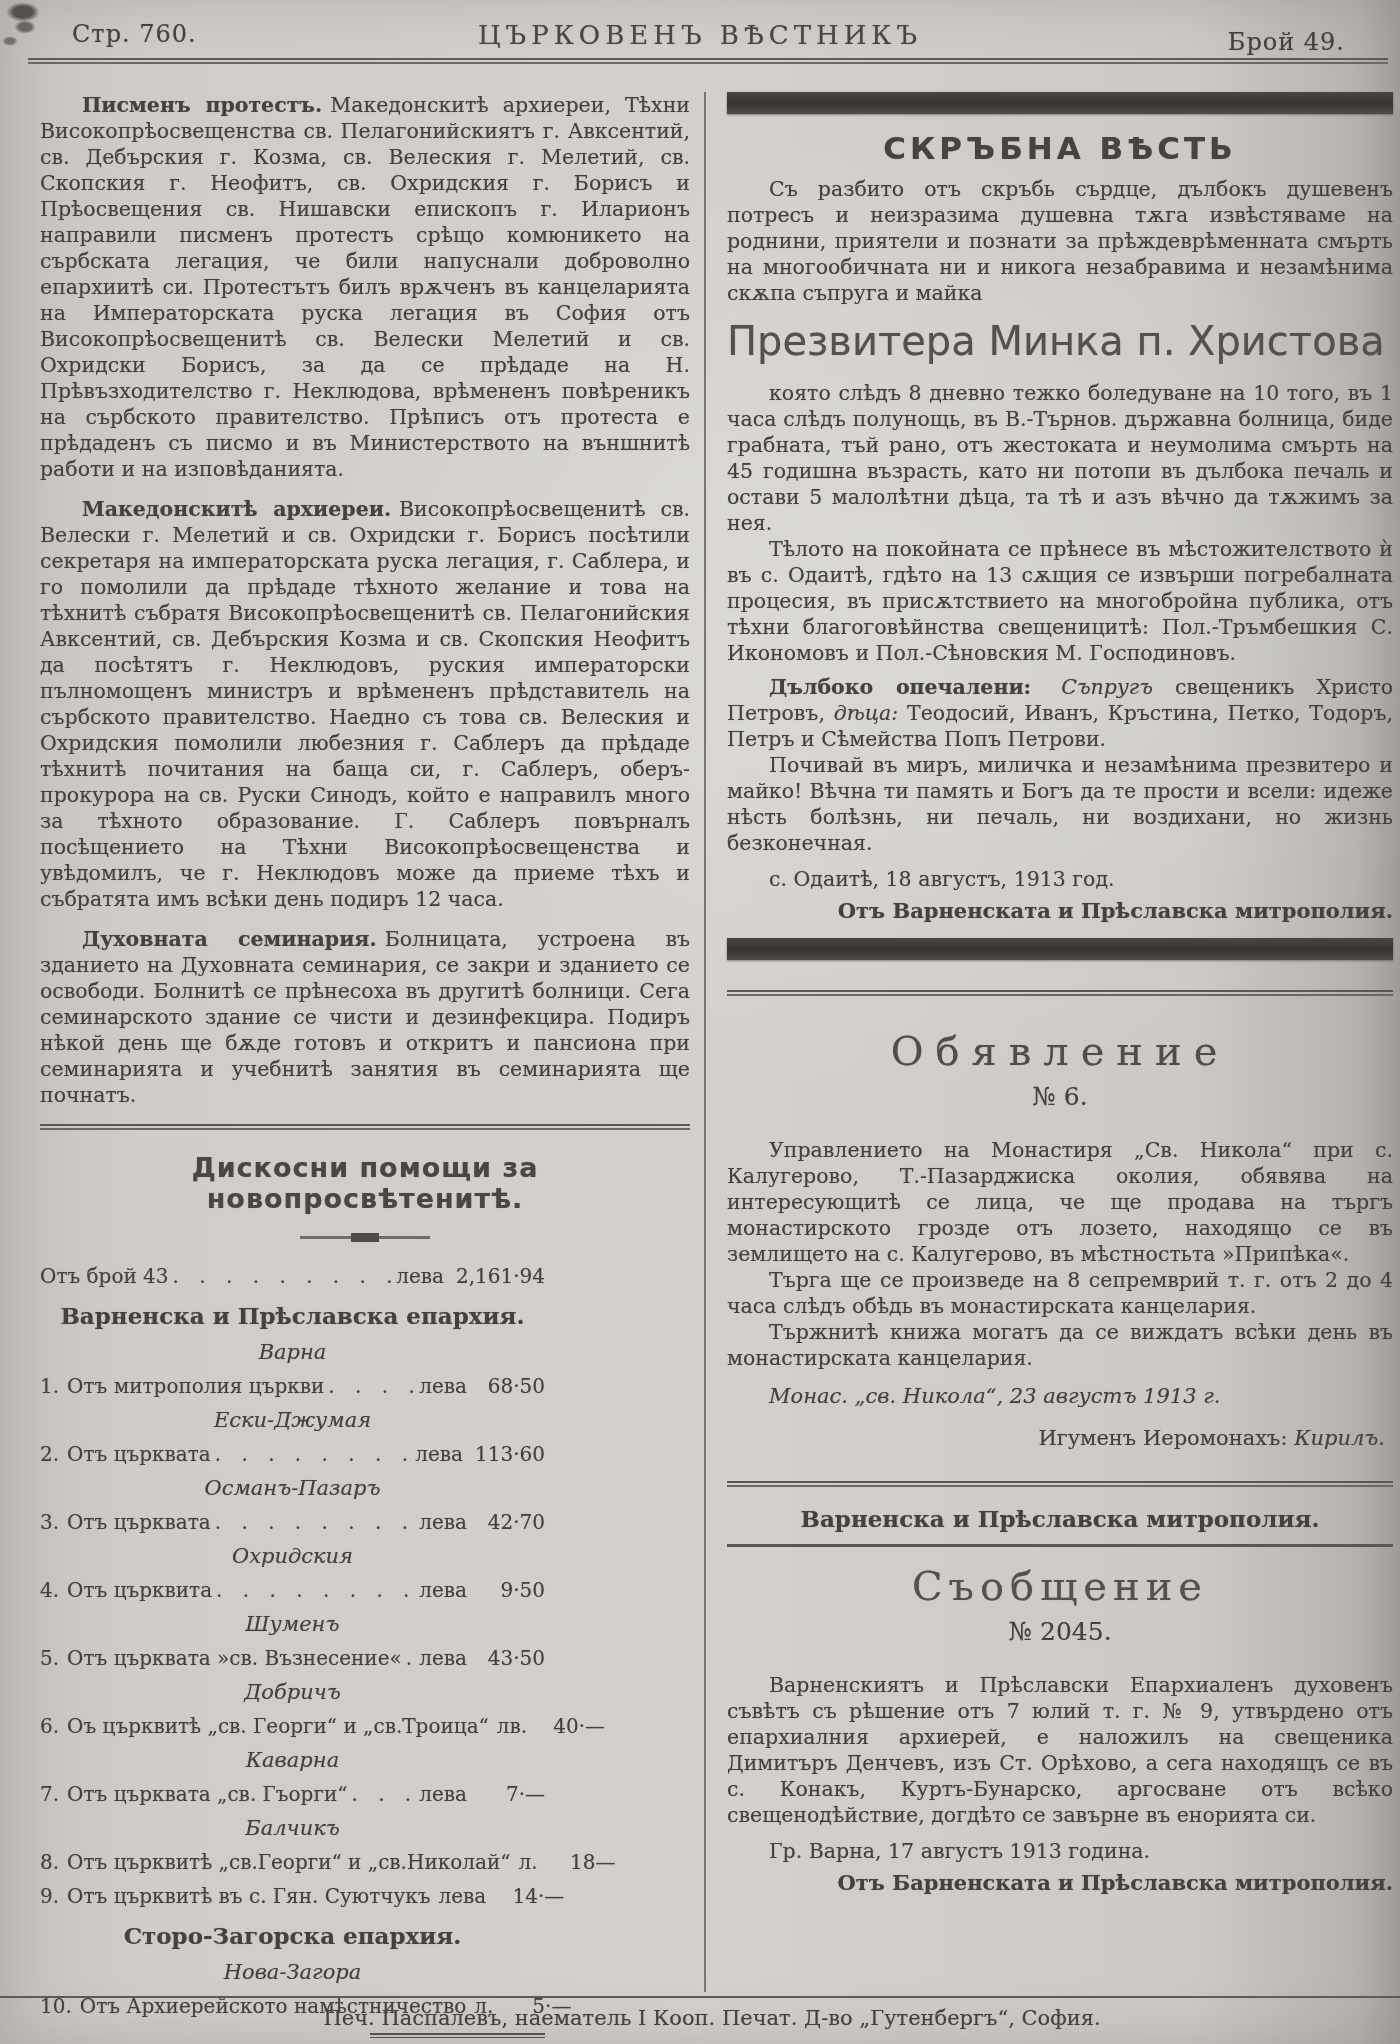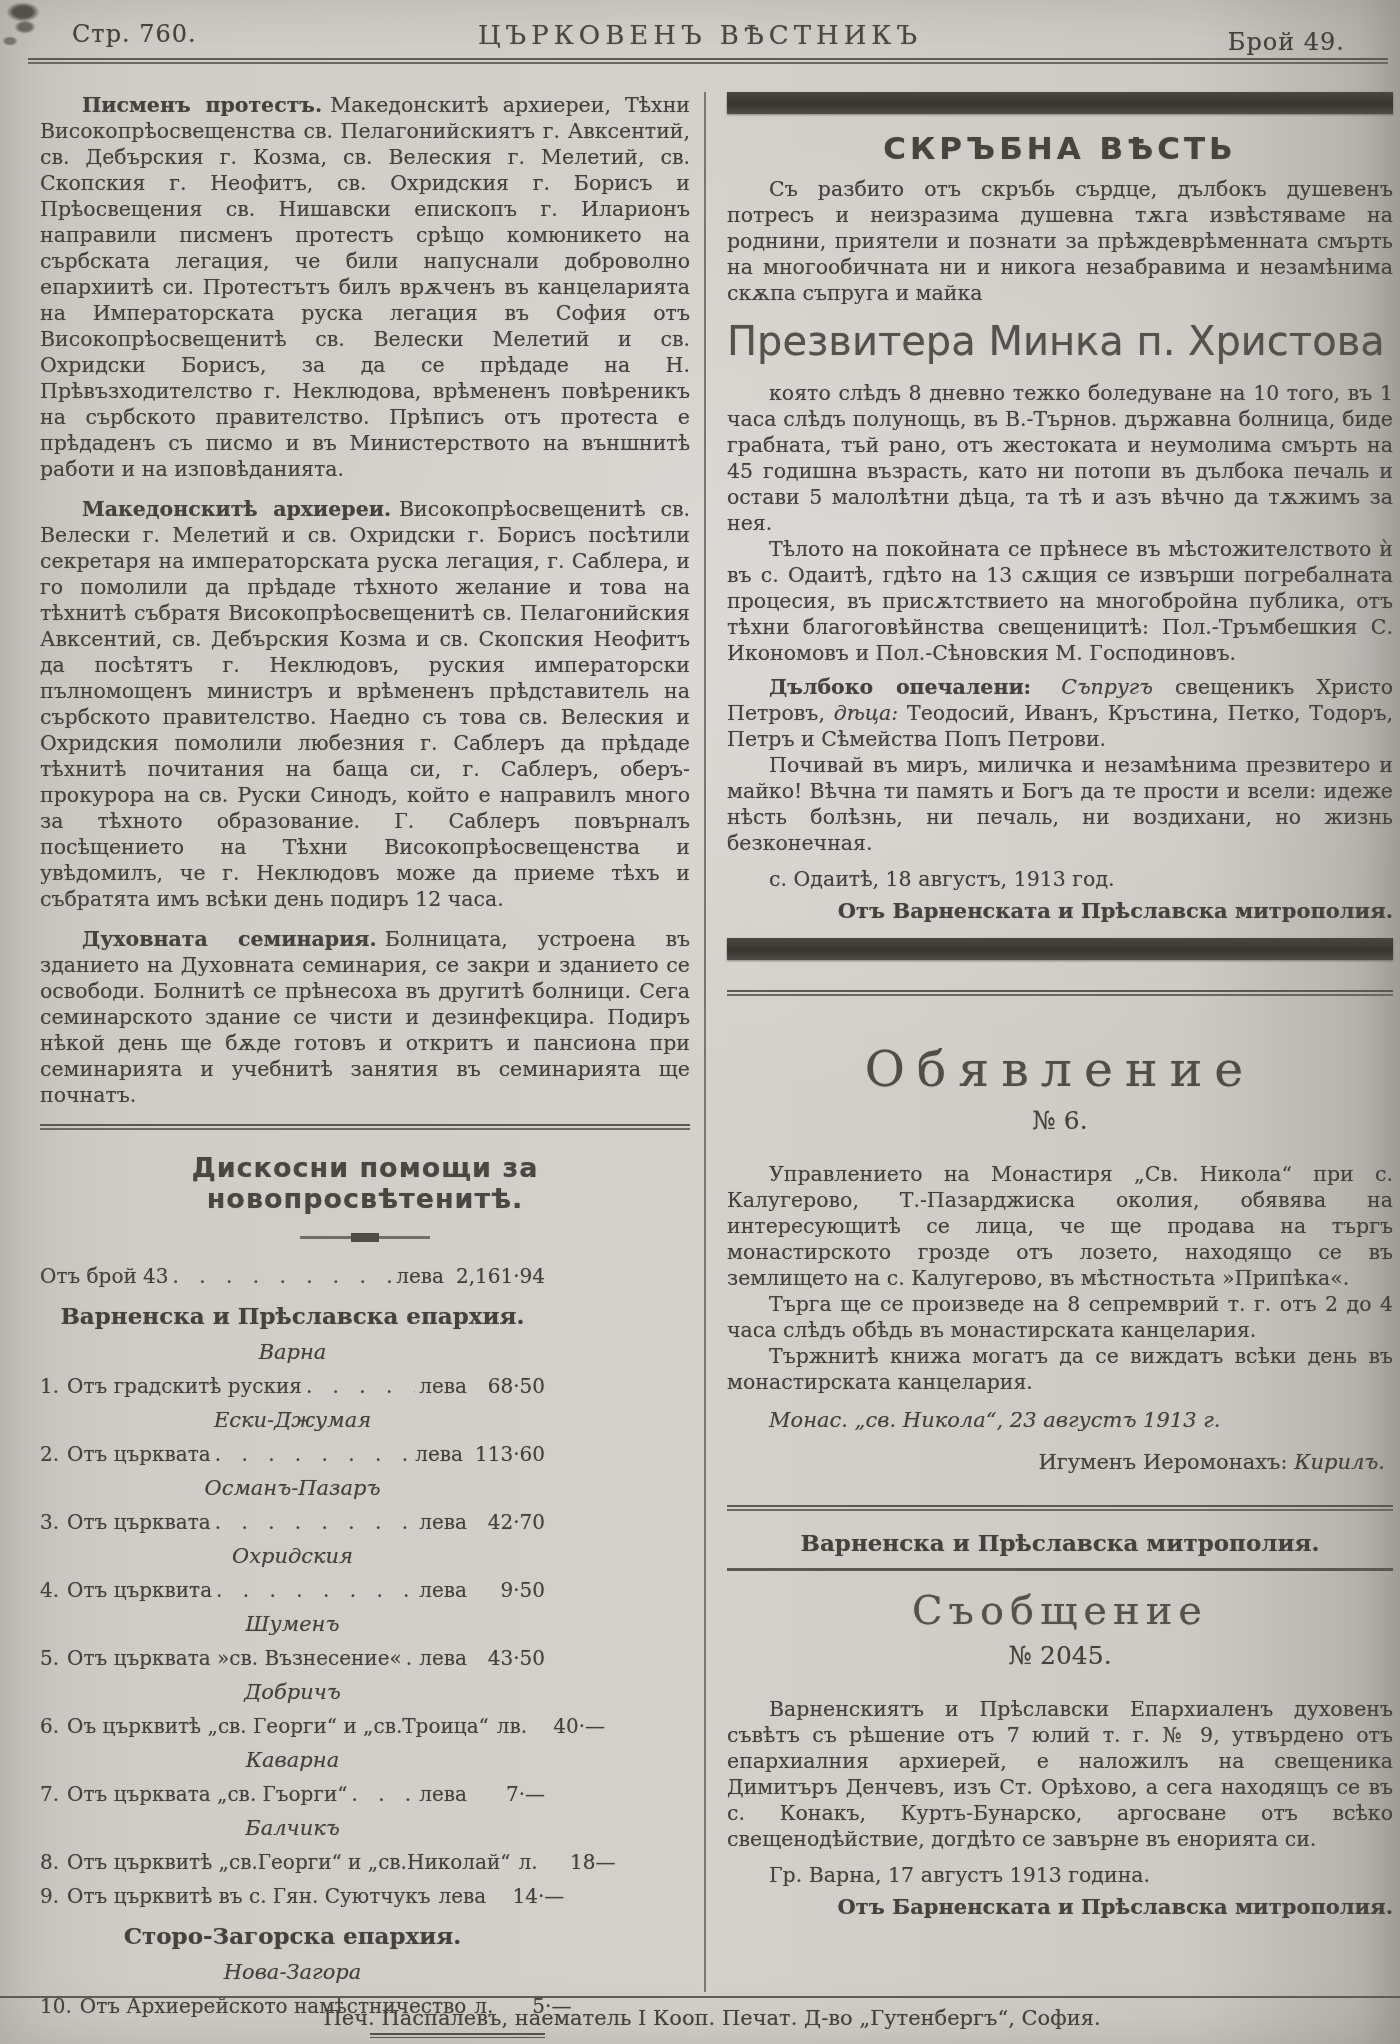--- a/index.html
+++ b/index.html
@@ -54,21 +54,21 @@
   .bar2{margin-top:14px;}
   .obit-title{font-family:"DejaVu Sans",sans-serif;font-weight:bold;font-size:31px;letter-spacing:4px;
     text-align:center;margin-top:16px;color:#47443f;}
   .obit-p1{margin-top:10px;}
   .deceased{font-family:"DejaVu Sans",sans-serif;font-size:40px;color:#55524d;white-space:nowrap;
     margin-top:12px;letter-spacing:0px;}
   .mt8{margin-top:8px;} .mt16{margin-top:16px;}
   .place-date{font-size:20.5px;line-height:26px;margin-top:10px;text-indent:42px;}
   .from-line{font-weight:bold;font-size:21px;line-height:26px;text-align:right;margin-top:6px;}
   .rule-double-r{height:6px;border-top:2px solid #5b5853;border-bottom:2px solid #6b6862;margin-top:30px;}
-  .ann-title{font-size:49px;letter-spacing:12px;text-align:center;margin-top:45px;color:#514e49;}
+  .ann-title{font-size:40px;letter-spacing:12px;text-align:center;margin-top:32px;color:#514e49;}
   .ann-no{font-size:25px;text-align:center;margin-top:8px;}
   .ann-first{margin-top:26px;}
   .dateline{font-style:italic;font-size:21px;line-height:26px;margin-top:12px;text-indent:42px;}
   .signature{font-size:21px;line-height:26px;text-align:right;margin-top:16px;padding-right:8px;}
   .signature .sig-name{font-style:italic;}
   .metro-head{font-weight:bold;font-size:23px;text-align:center;margin-top:18px;}
   .rule-single{border-top:3px solid #5b5853;margin-top:12px;}
   .msg-title{font-size:40px;letter-spacing:6px;text-align:center;margin-top:16px;color:#55524d;}
 
   
@@ -117,21 +117,21 @@
         <span class="e-dots">. . . . . . . . . . .</span>
         <span class="e-unit">лева</span>
         <span class="e-amt">2,161·94</span>
       </div>
 
       <div class="don-ep txt">Варненска и Прѣславска епархия.</div>
 
       <div class="don-town txt">Варна</div>
       <div class="don-line txt">
         <span class="e-num">1.</span>
-        <span class="e-label">Отъ градскитѣ руския</span>
+        <span class="e-label">Отъ митрополия църкви</span>
         <span class="e-dots">. . . . . . .</span>
         <span class="e-unit">лева</span>
         <span class="e-amt">68·50</span>
       </div>
 
       <div class="don-town txt">Ески-Джумая</div>
       <div class="don-line txt">
         <span class="e-num">2.</span>
         <span class="e-label">Отъ църквата</span>
         <span class="e-dots">. . . . . . . . . .</span>

